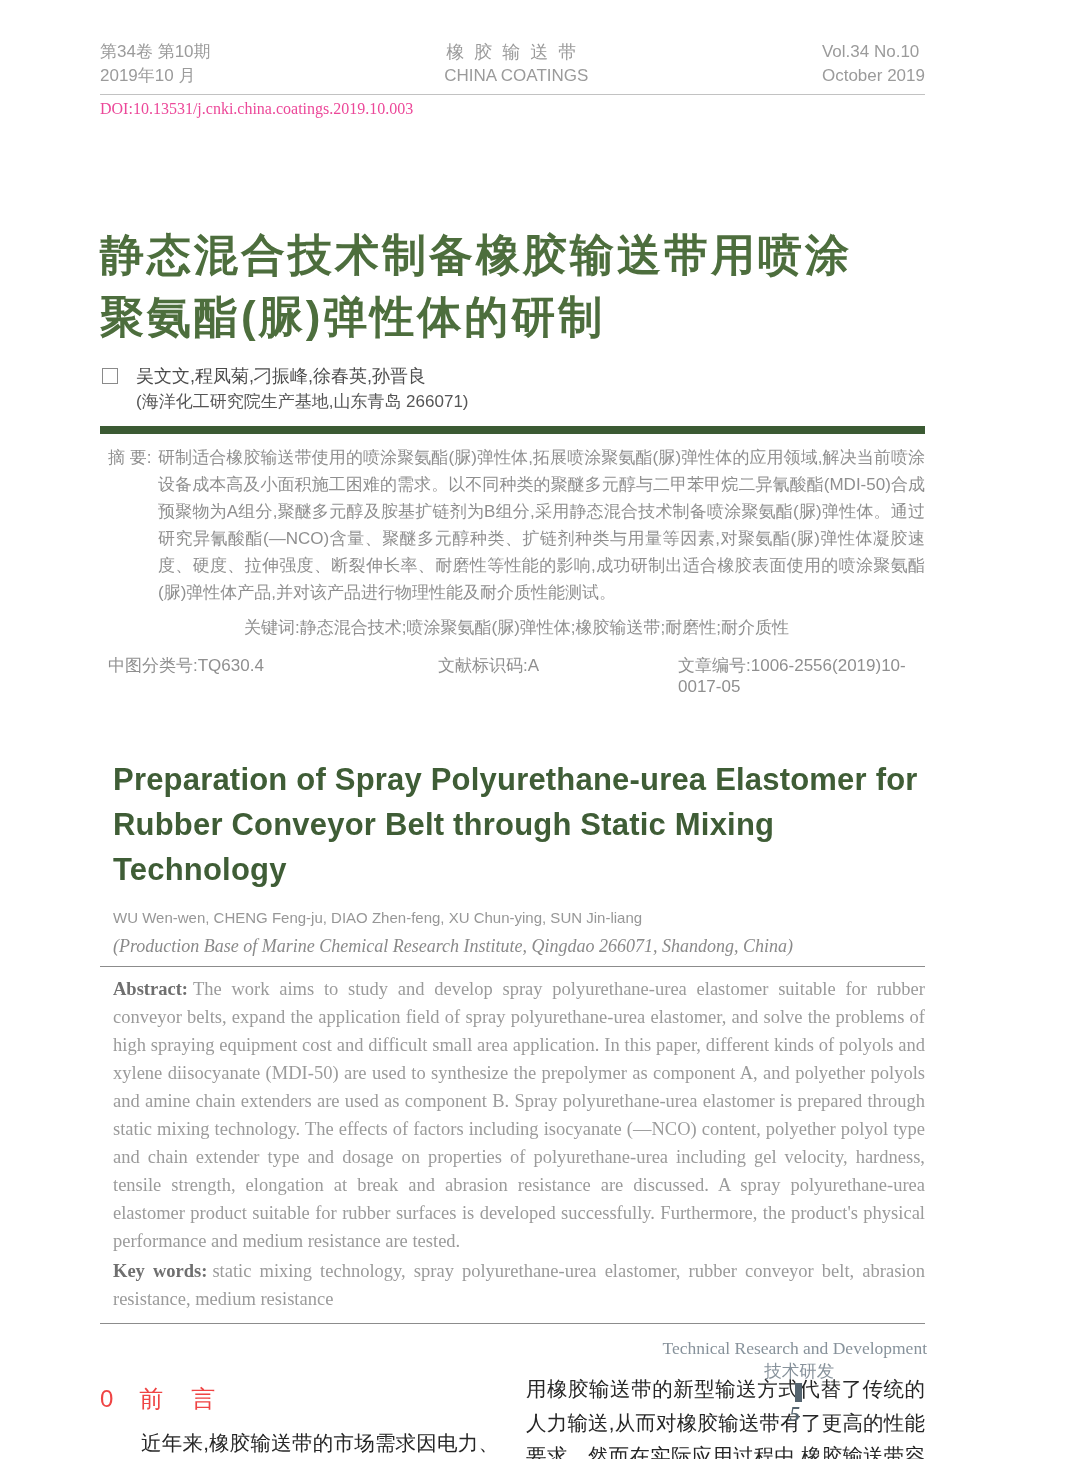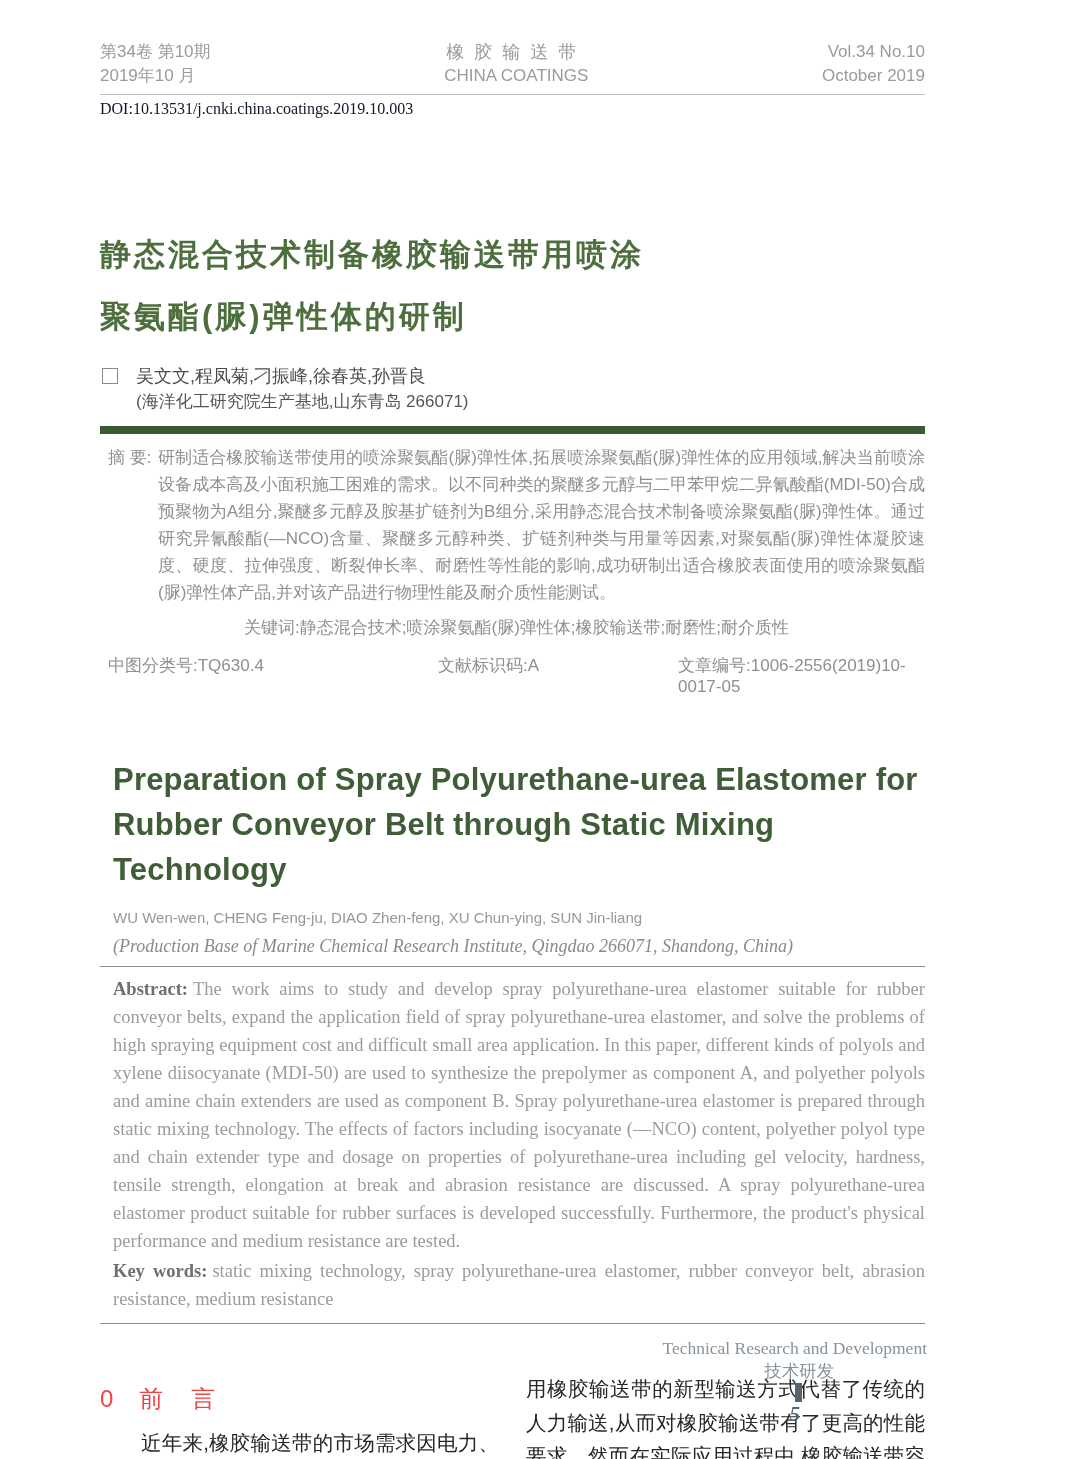--- a/index.html
+++ b/index.html
@@ -10,28 +10,28 @@
     padding:40px 100px 0 100px;
     font-family:"Liberation Sans",sans-serif;
     color:#2a2a2a;
     overflow:hidden;
     background:#ffffff;
   }
   
   .hdr{display:flex;justify-content:space-between;align-items:flex-start;
        color:#9b9b9b;font-size:17px;line-height:24px;}
   .hdr-center{text-align:center;}
-  .hdr-right{text-align:right;}
+  .hdr-right{}
   .hdr-journal-cn{letter-spacing:10px;font-size:18px;}
   .hdr-rule{border-bottom:1.5px solid #c2c2c2;margin-top:6px;}
-  .doi{font-family:"Liberation Serif",serif;color:#0f172a;font-size:16px;margin-top:5px;}
+  .doi{font-family:"Liberation Serif",serif;color:#ec4899;font-size:16px;margin-top:5px;}
   
   .title-cn{
     margin:106px 0 0 0;
-    color:#4d6e3d;font-size:31px;font-weight:bold;
+    color:#4d6e3d;font-size:44px;font-weight:bold;
     line-height:62px;letter-spacing:3px;
   }
   
   .authors-row{display:flex;margin-top:16px;font-size:18px;color:#4c4c4c;}
   .author-marker{
     flex:0 0 auto;width:14px;height:14px;margin:4px 18px 0 2px;
     border:1.5px solid #8a8a8a;background:transparent;
   }
   .authors-cn{line-height:24px;}
   .affil-cn{line-height:24px;color:#555;font-size:17px;margin-top:2px;}

